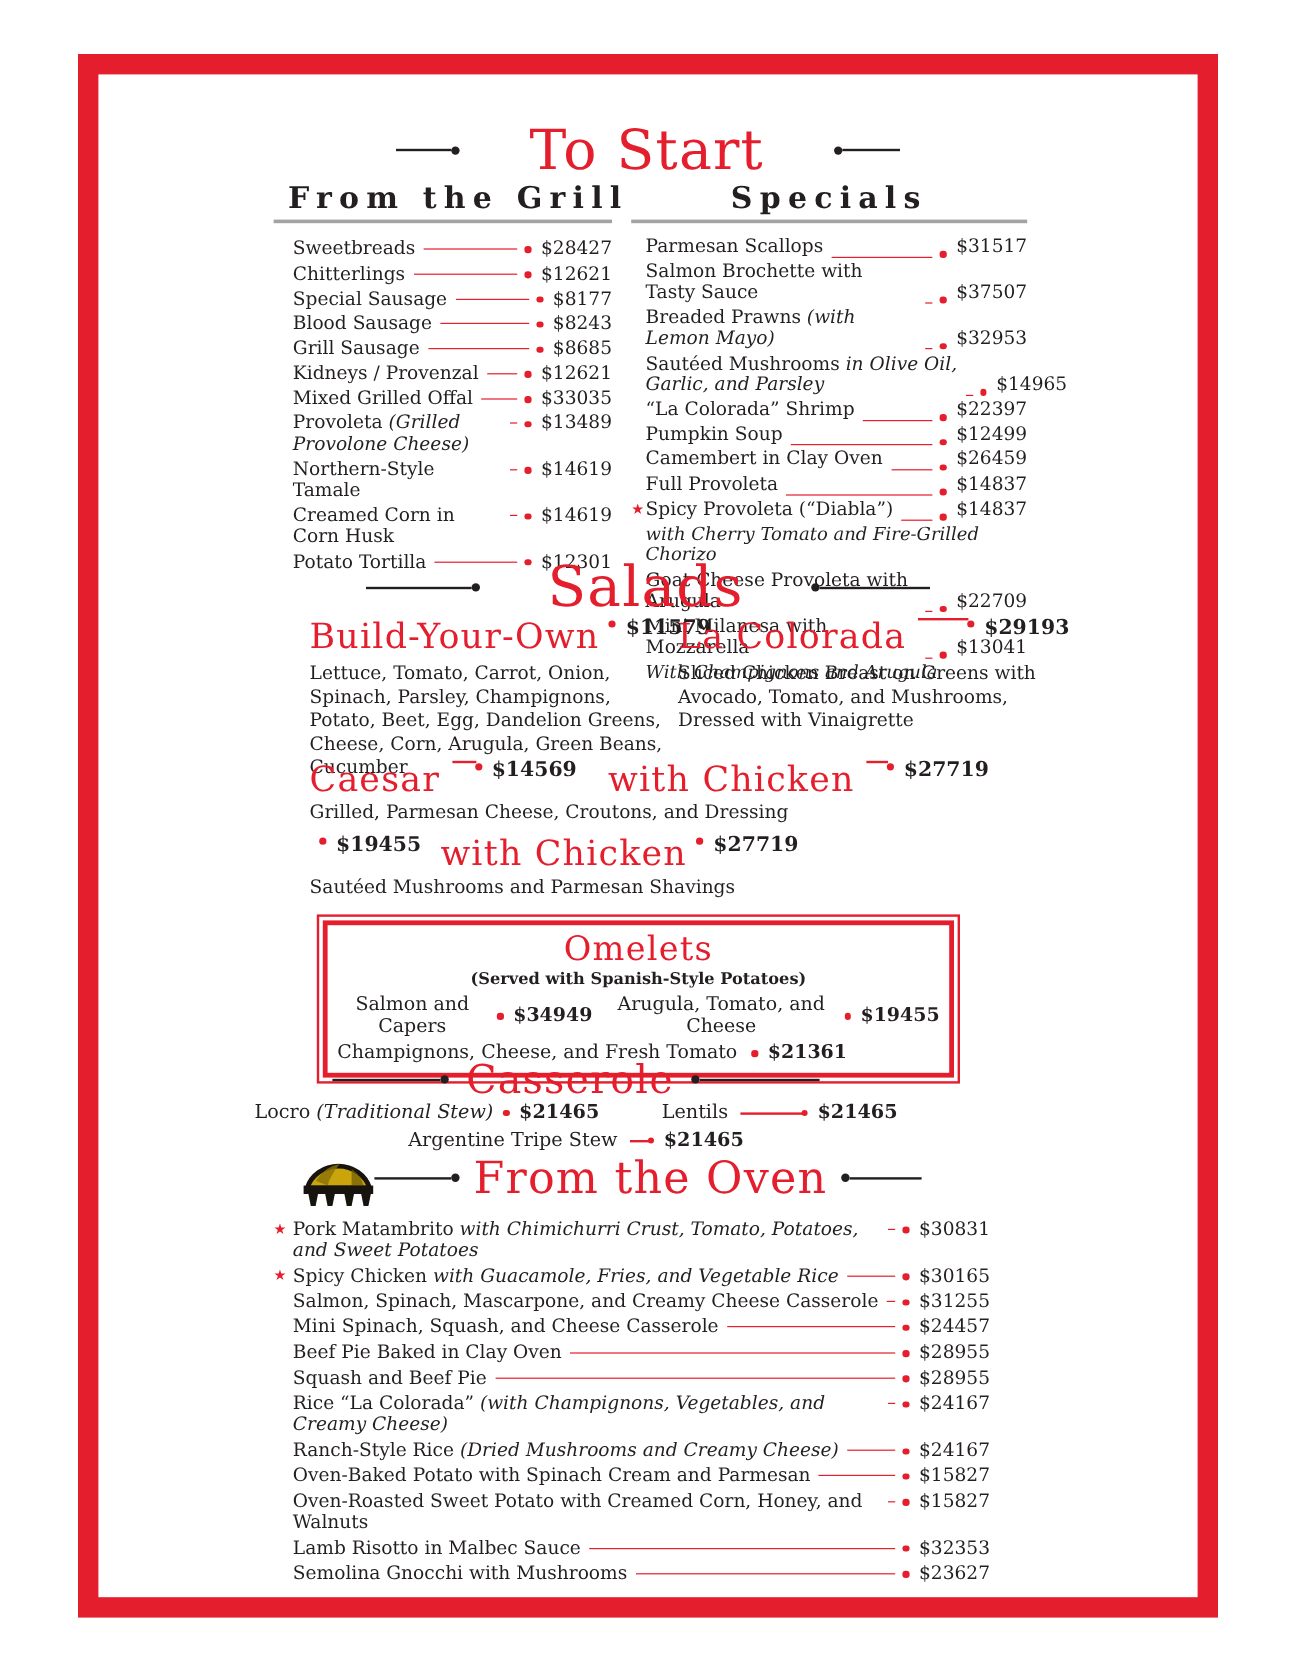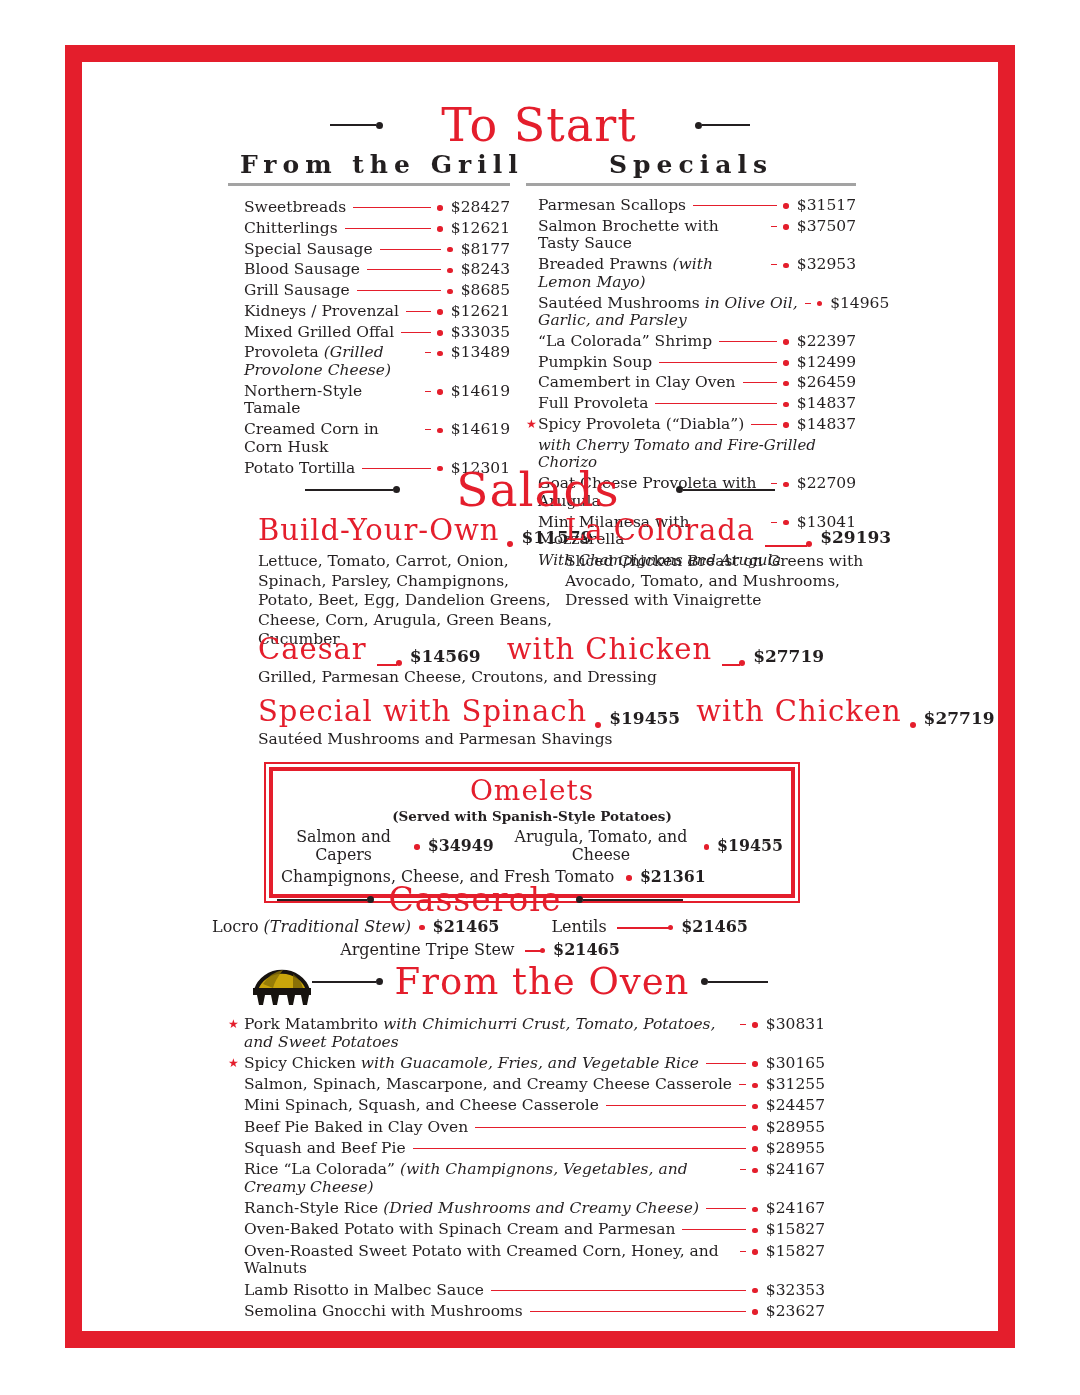--- a/index.html
+++ b/index.html
@@ -29,26 +29,26 @@
   .dt { flex:none; width:5.5px; height:5.5px; border-radius:50%; background:#e41e2c; margin-top:6.4px; margin-right:8px; }
   .pr { flex:none; white-space:nowrap; }
   .star { flex:none; color:#e41e2c; font-size:12px; line-height:17.6px; width:12px; margin-left:-12px; }
   .subnote { font-style:italic; font-size:15px; line-height:17.6px; margin-bottom:3.2px; }
   i { font-style:italic; }
   
   .col-grill { position:absolute; left:228px; top:150px; width:282px; }
   .col-specials { position:absolute; left:526px; top:150px; width:330px; }
   .col-grill .list { margin-top:13px; }
   .col-specials .list { margin-top:11px; }
-  .col-specials .mrow, .col-specials .subnote { padding-left:12px; }
+  .col-specials .mrow, .col-specials .subnote { padding-left:12px;align-items:flex-end; }
   .col-specials .mrow .star { margin-left:-12px; }
   .col-specials .colhead { text-align:center; }
   
   .sblock { position:absolute; }
-  .shead { display:flex; align-items:flex-end; }
+  .shead { display:flex; align-items:flex-start; }
   .shead .fancy { font-size:29px; }
   .sdot { width:6px; height:6px; border-radius:50%; background:#e41e2c; margin:4px 8px 0 8px; flex:none; }
   .sline { border-top:2px solid #e41e2c; height:0; flex:none; margin:2px 0 0 10px; }
   .spr { font-size:17px; font-weight:600; white-space:nowrap; }
   .sdesc { font-size:15.5px; line-height:19.5px; margin-top:5px; }
   .sgap { width:26px; flex:none; }
   
   .om-outer { position:absolute; left:264px; top:762px; width:536px; box-sizing:border-box; border:2px solid #e41e2c; padding:3px; }
   .om-inner { border:4px solid #e41e2c; padding:3px 8px 8px 8px; text-align:center; }
   .om-title { font-size:28px; }
@@ -277,21 +277,20 @@
       <span class="fancy">with Chicken</span>
       <span class="sline" style="width:18px;"></span>
       <span class="sdot" style="margin-left:-1px;"></span>
       <span class="spr">$27719</span>
     </div>
     <div class="sdesc" style="margin-top:2px;">Grilled, Parmesan Cheese, Croutons, and Dressing</div>
   </div>
 
   <div class="sblock" style="left:258px; top:694px; width:640px;">
     <div class="shead">
-      <span class="fancy">Special with Spinach</span>
       <span class="sdot"></span>
       <span class="spr">$19455</span>
       <span class="sgap" style="width:16px;"></span>
       <span class="fancy">with Chicken</span>
       <span class="sdot"></span>
       <span class="spr">$27719</span>
     </div>
     <div class="sdesc" style="margin-top:2px;">Sautéed Mushrooms and Parmesan Shavings</div>
   </div>
 

